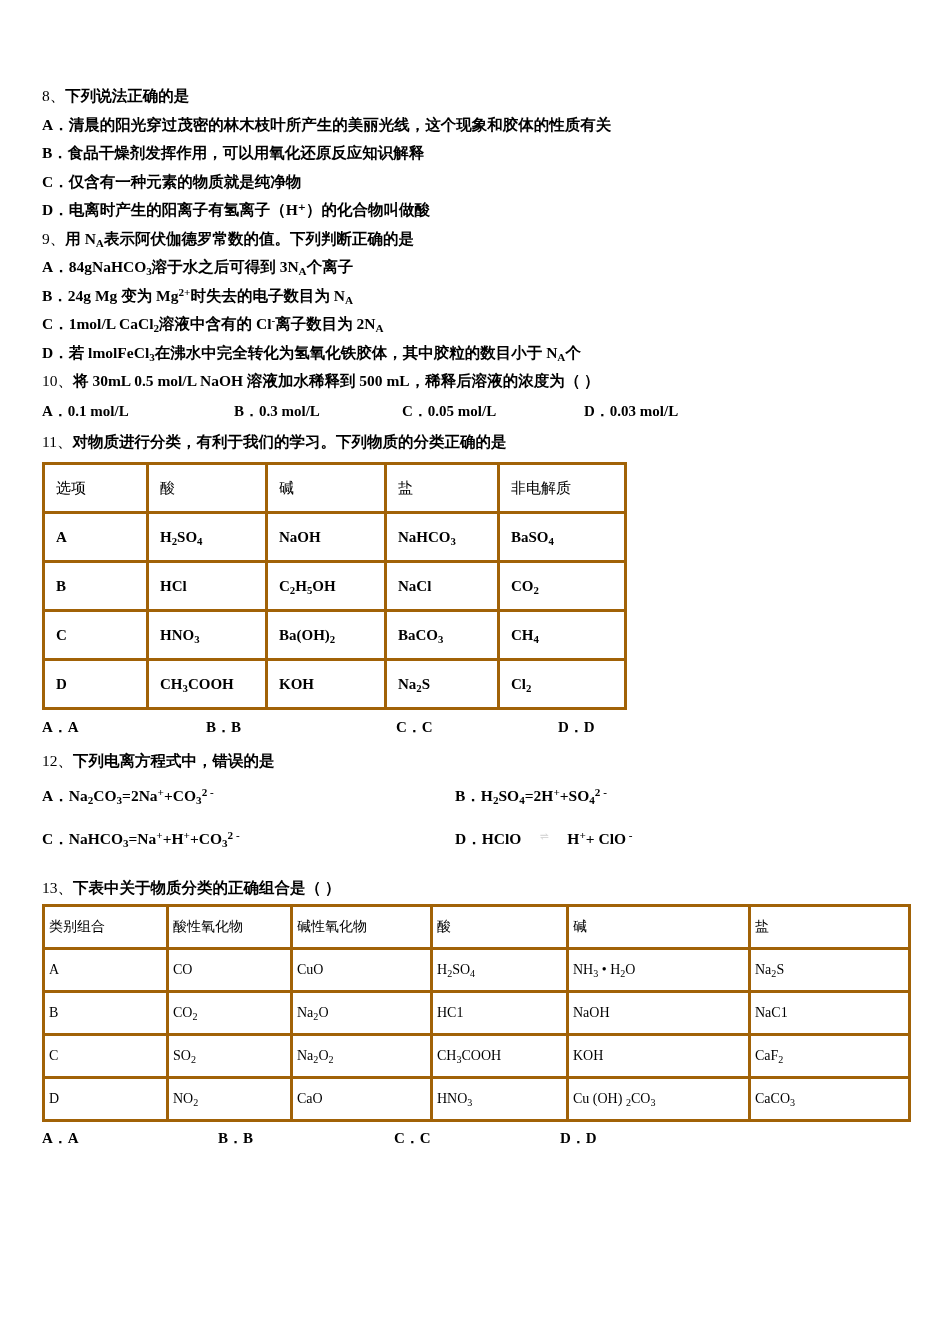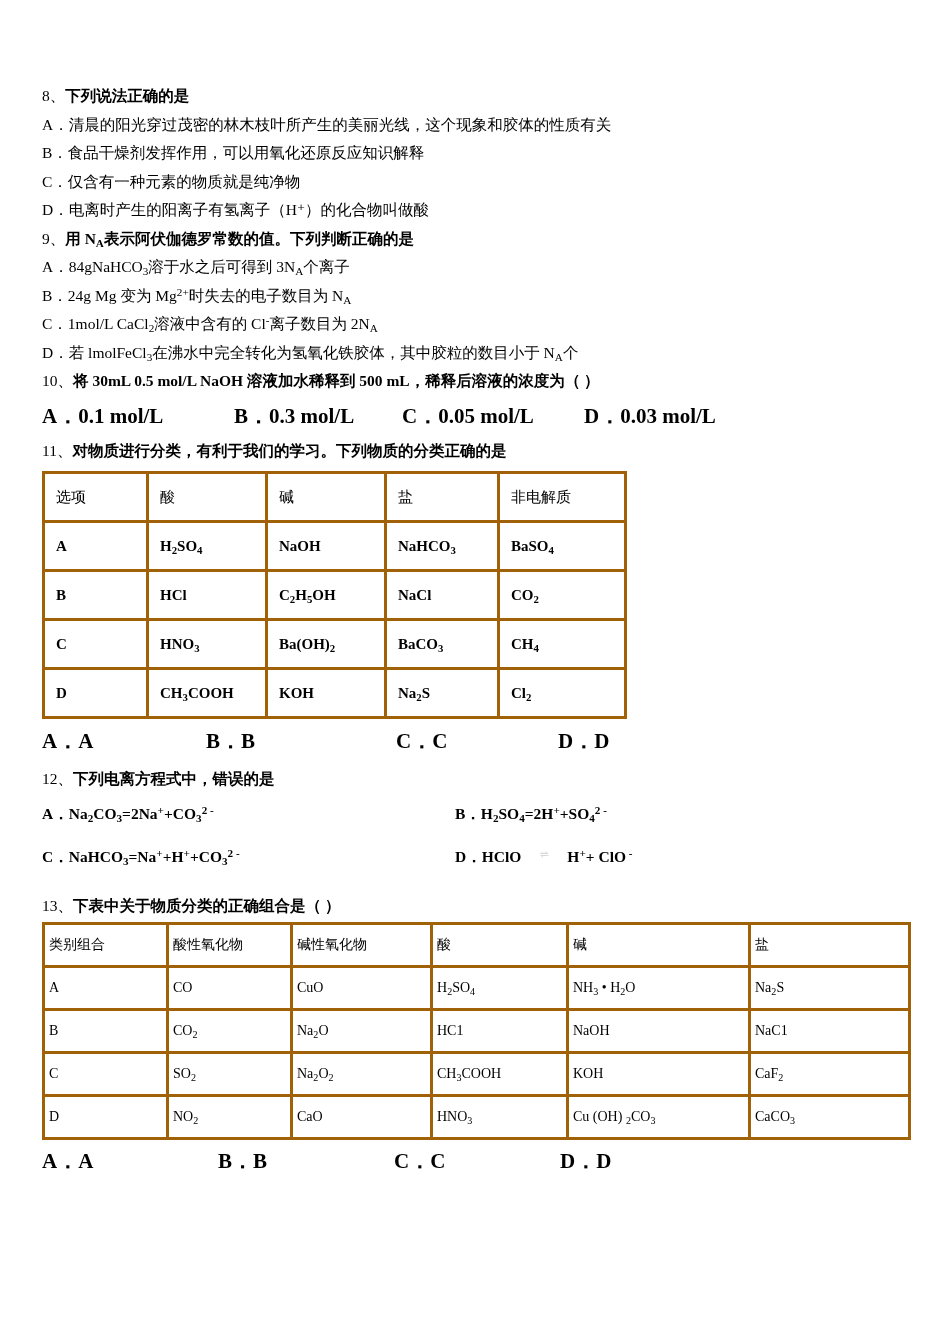--- a/index.html
+++ b/index.html
@@ -34,30 +34,30 @@
     font-weight: 700;
     line-height: 1.0;
     margin: 0 0 13px 0;
     white-space: nowrap;
   }
   .q-num {
     font-weight: 400;
   }
   .opt {
     font-size: 15.5px;
-    font-weight: 400;
+    font-weight: 700;
     line-height: 1.0;
     margin: 0 0 13px 0;
     white-space: nowrap;
   }
   .opt .lbl { letter-spacing: 0px; }
 
   .opt-row {
     display: flex;
-    font-size: 21px;
+    font-size: 15px;
     font-weight: 700;
     margin: 0 0 13px 0;
     white-space: nowrap;
   }
   .opt-row > span { display: inline-block; }
 
   sub { font-size: 0.72em; vertical-align: -0.25em; line-height: 0; }
   sup { font-size: 0.72em; vertical-align: 0.42em; line-height: 0; }
 
   

